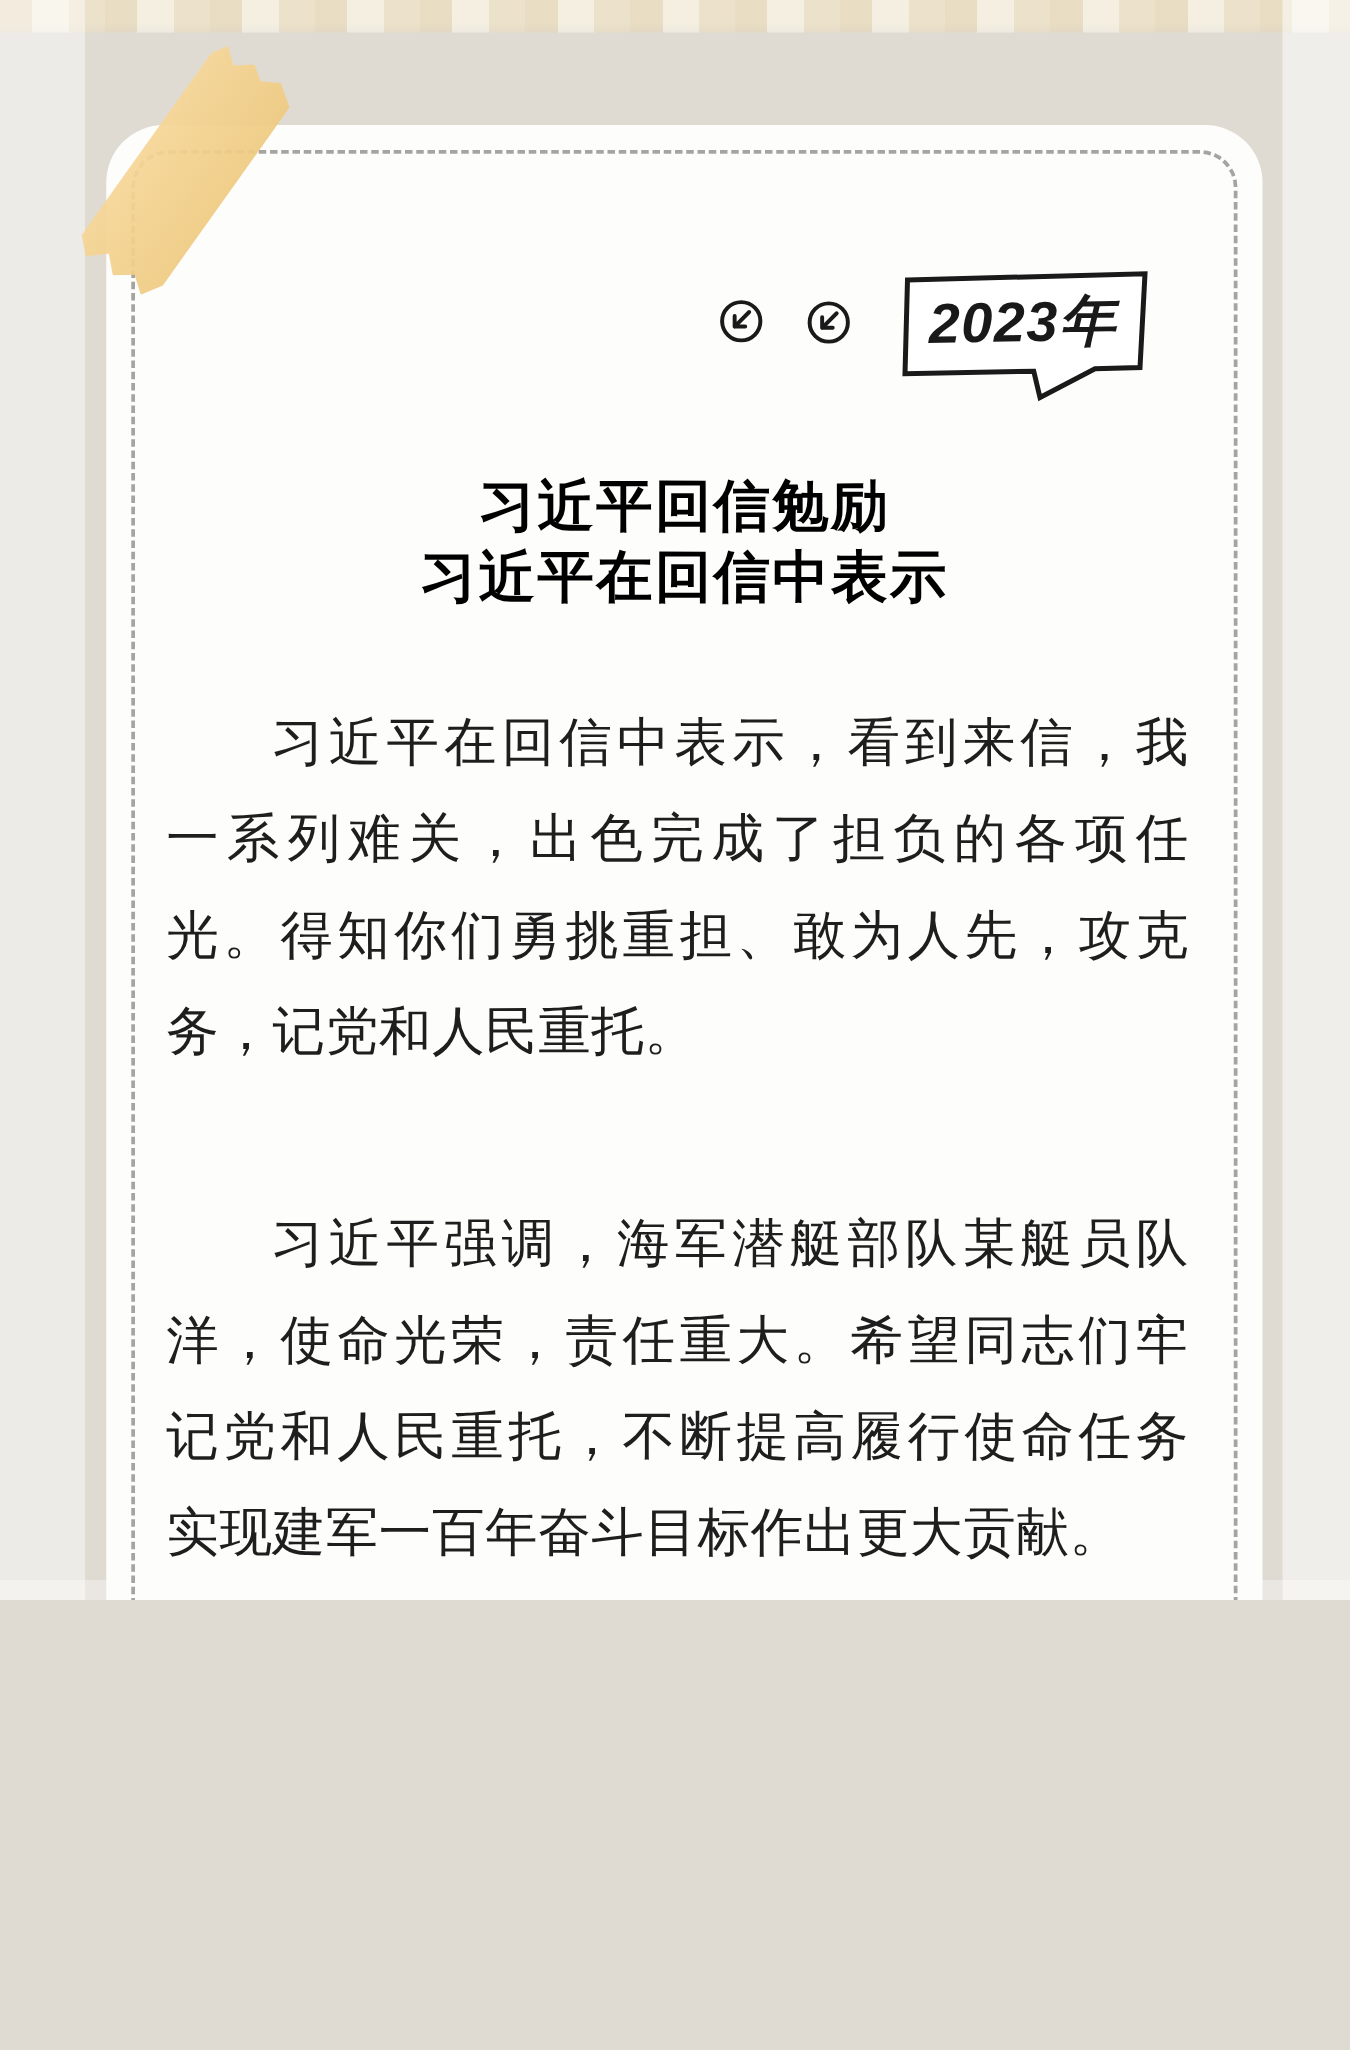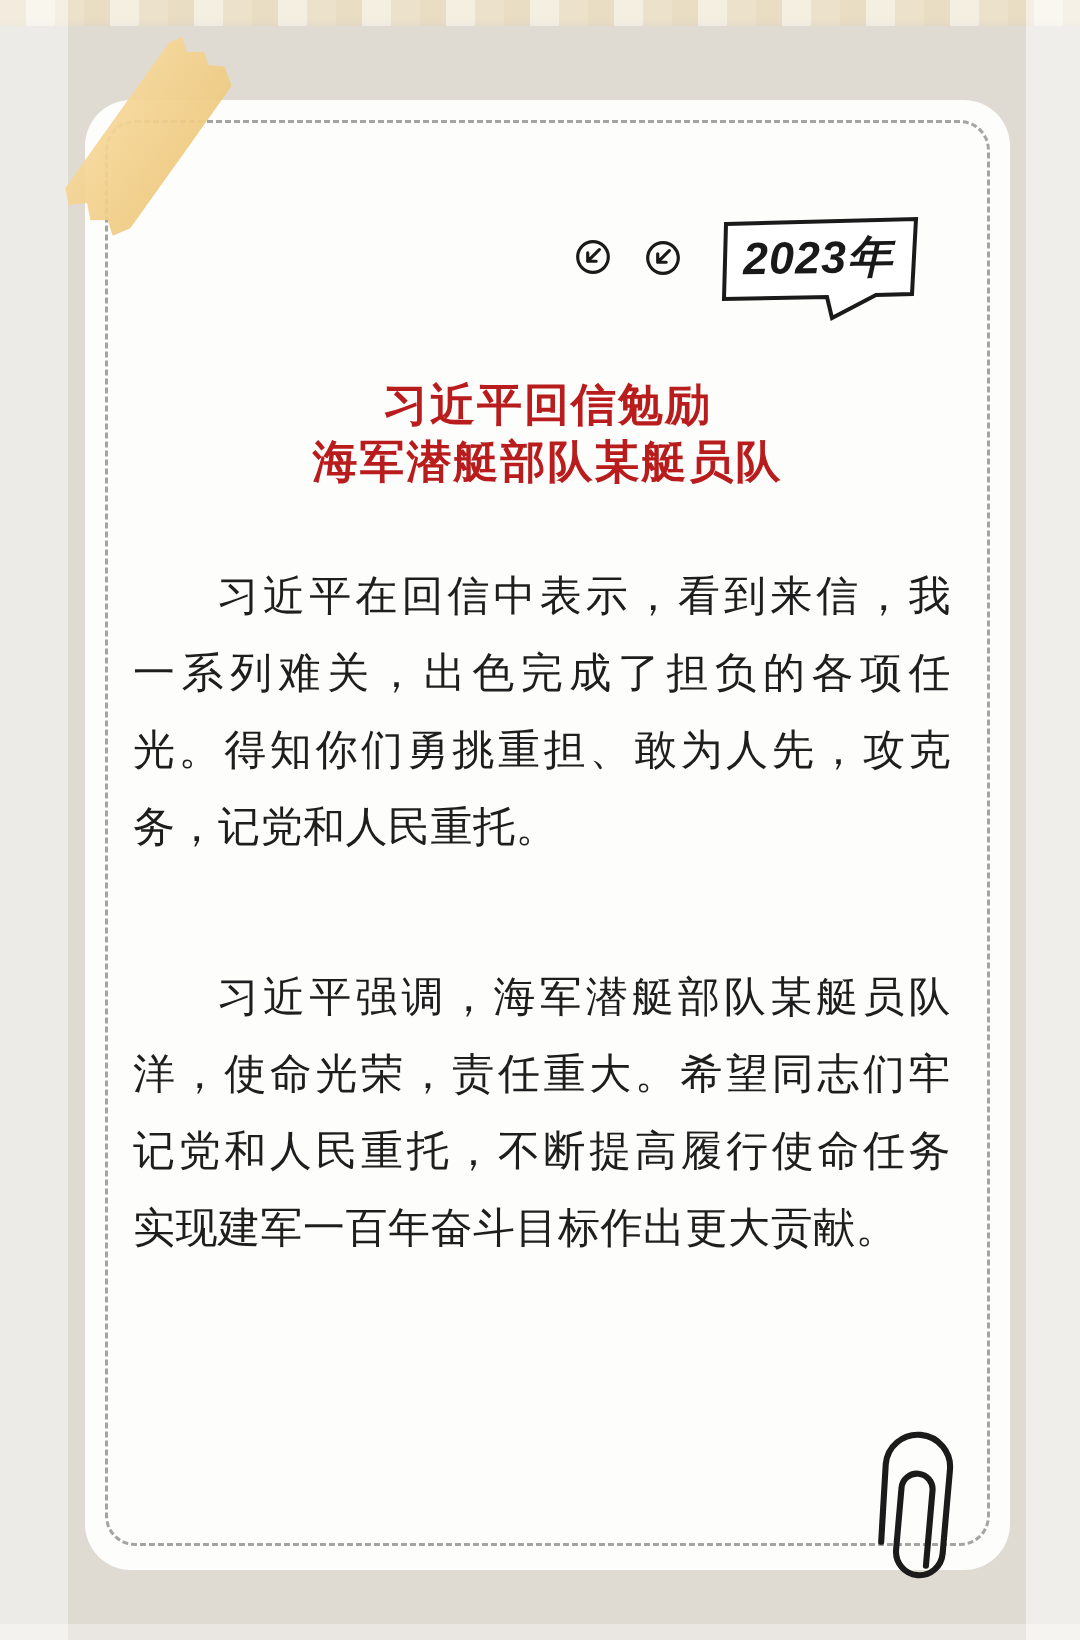--- a/index.html
+++ b/index.html
@@ -1,17 +1,17 @@
 <!DOCTYPE html>
 <html><head>
 <meta charset="utf-8">
 <style>
   html,body { margin:0; padding:0; background:#DFDBD3; }
   .canvas {
-    position:relative; width:1080px; height:1640px; margin:0 auto;
+    position:relative; width:1080px; height:1280px; margin:0 auto;
     background:#DFDBD3; overflow:hidden;
     font-family:"Liberation Sans", sans-serif;
   }
   
   .top-strip {
     position:absolute; left:0; top:0; width:1080px; height:26px; z-index:0;
     background:
       repeating-linear-gradient(90deg, rgba(214,193,152,.28) 0 26px, rgba(255,255,255,.30) 26px 55px, rgba(222,204,168,.22) 55px 84px),
       linear-gradient(180deg,#F0E8D4 0 70%, #E7E1D2 100%);
   }
@@ -48,26 +48,26 @@
   .bubble svg { display:block; position:absolute; left:0; top:0; }
   .bubble-label {
     position:absolute; left:0; top:14px; width:200px; text-align:center;
     font-size:45px; font-weight:700; font-style:italic; color:#191919;
     letter-spacing:1px; transform:rotate(-1deg);
   }
 
   
   .title-block {
     position:absolute; left:85px; top:376px; width:925px; z-index:2;
-    text-align:center; color:#b91c1c; font-weight:800;
+    text-align:center; color:#000000; font-weight:800;
     font-size:45px; line-height:57px; letter-spacing:2px;
   }
 
   
-  .body-text { position:absolute; left:133px; top:557px; width:818px; z-index:2; }
+  .body-text { position:absolute; left:133px; top:557px; width:818px; z-index:2;font-family:Liberation Serif, serif; }
   .para + .para { margin-top:93px; }
   .bodyline {
     font-size:42px; line-height:77px; color:#1E1E1E; font-weight:500;
     text-align:justify; text-align-last:justify; letter-spacing:.5px;
     white-space:nowrap0;
   }
   .bodyline.first { text-indent:2em; }
   .bodyline.lastline { text-align-last:left; }
 
   
@@ -104,21 +104,21 @@
 
   <div class="bubble">
     <svg width="204" height="112" viewBox="0 0 204 112">
       <path d="M8 10 L198 5 L194 80 L158 81 L114 104 L109 83 L6 85 Z" fill="#FFFFFF" stroke="#1A1A1A" stroke-width="4" stroke-linejoin="miter"></path>
     </svg>
     <div class="bubble-label">2023年</div>
   </div>
 
   <div class="title-block">
     <div>习近平回信勉励</div>
-    <div>海军潜艇部队某艇员队</div>
+    <div>习近平在回信中表示</div>
   </div>
 
   <div class="body-text">
       <div class="para">
         <div class="bodyline first">习近平在回信中表示，看到来信，我</div>
         <div class="bodyline">一系列难关，出色完成了担负的各项任</div>
         <div class="bodyline">光。得知你们勇挑重担、敢为人先，攻克</div>
         <div class="bodyline lastline">务，记党和人民重托。</div>
       </div>
       <div class="para">

